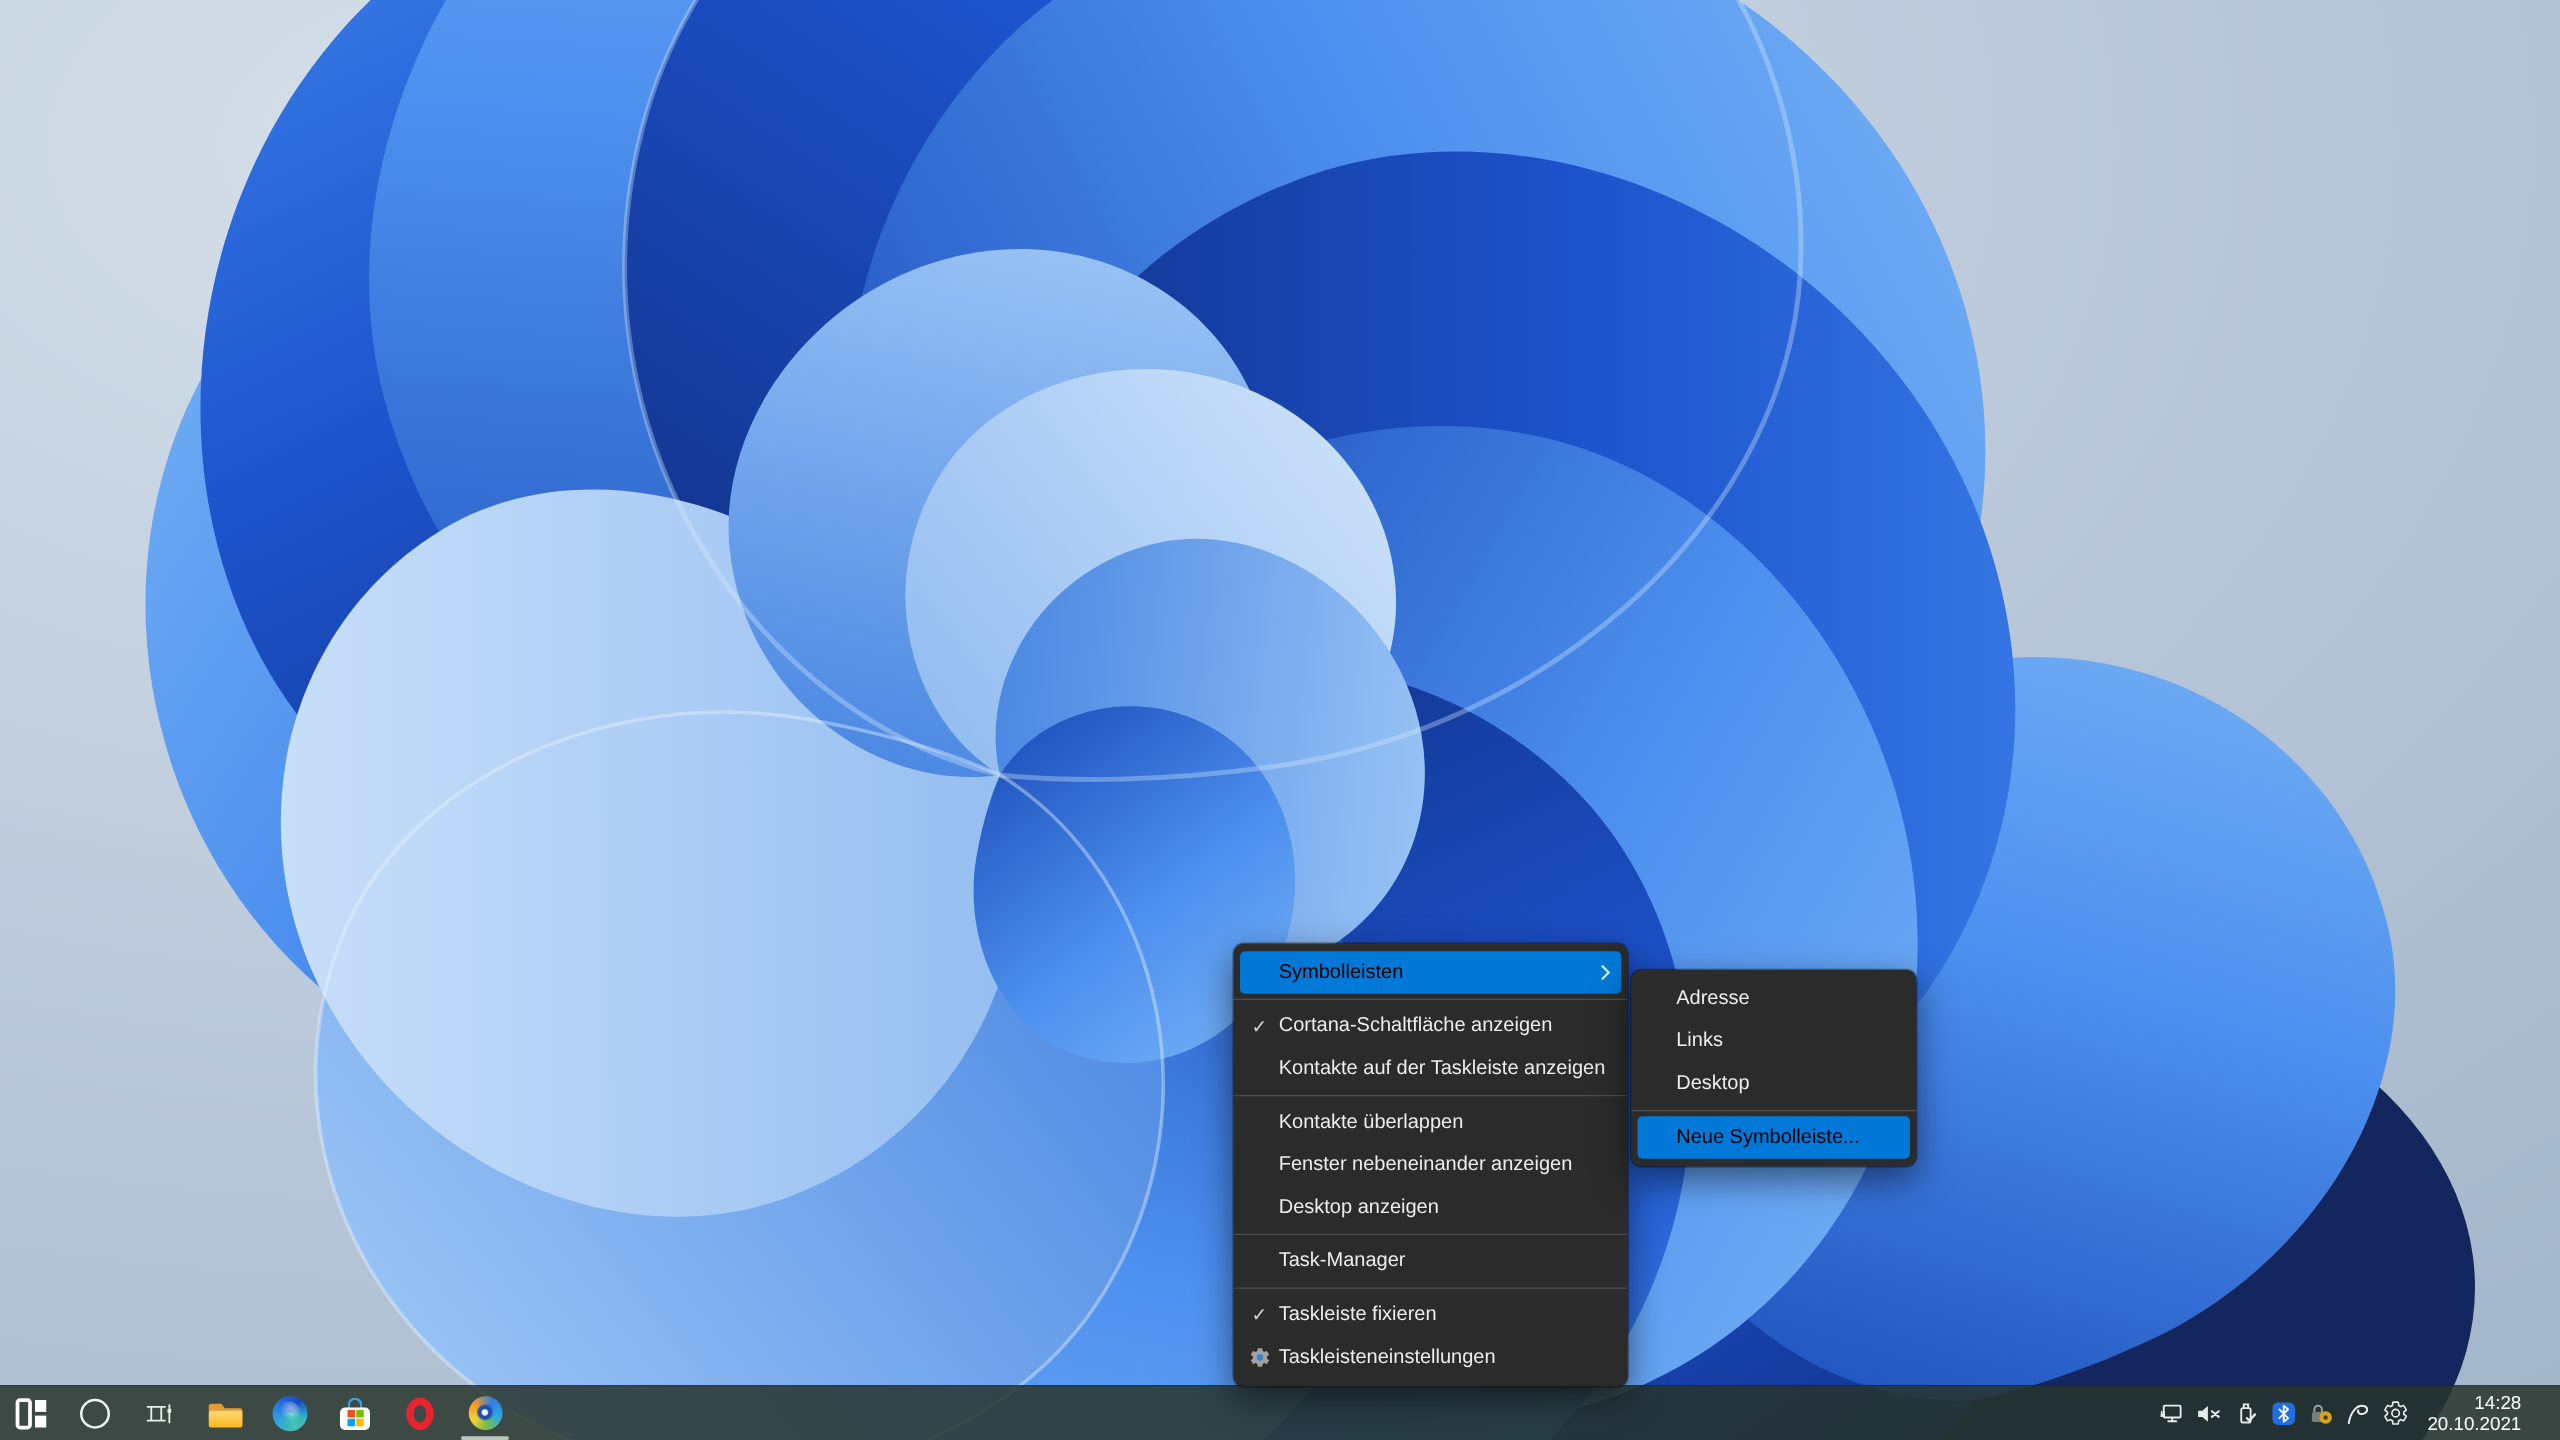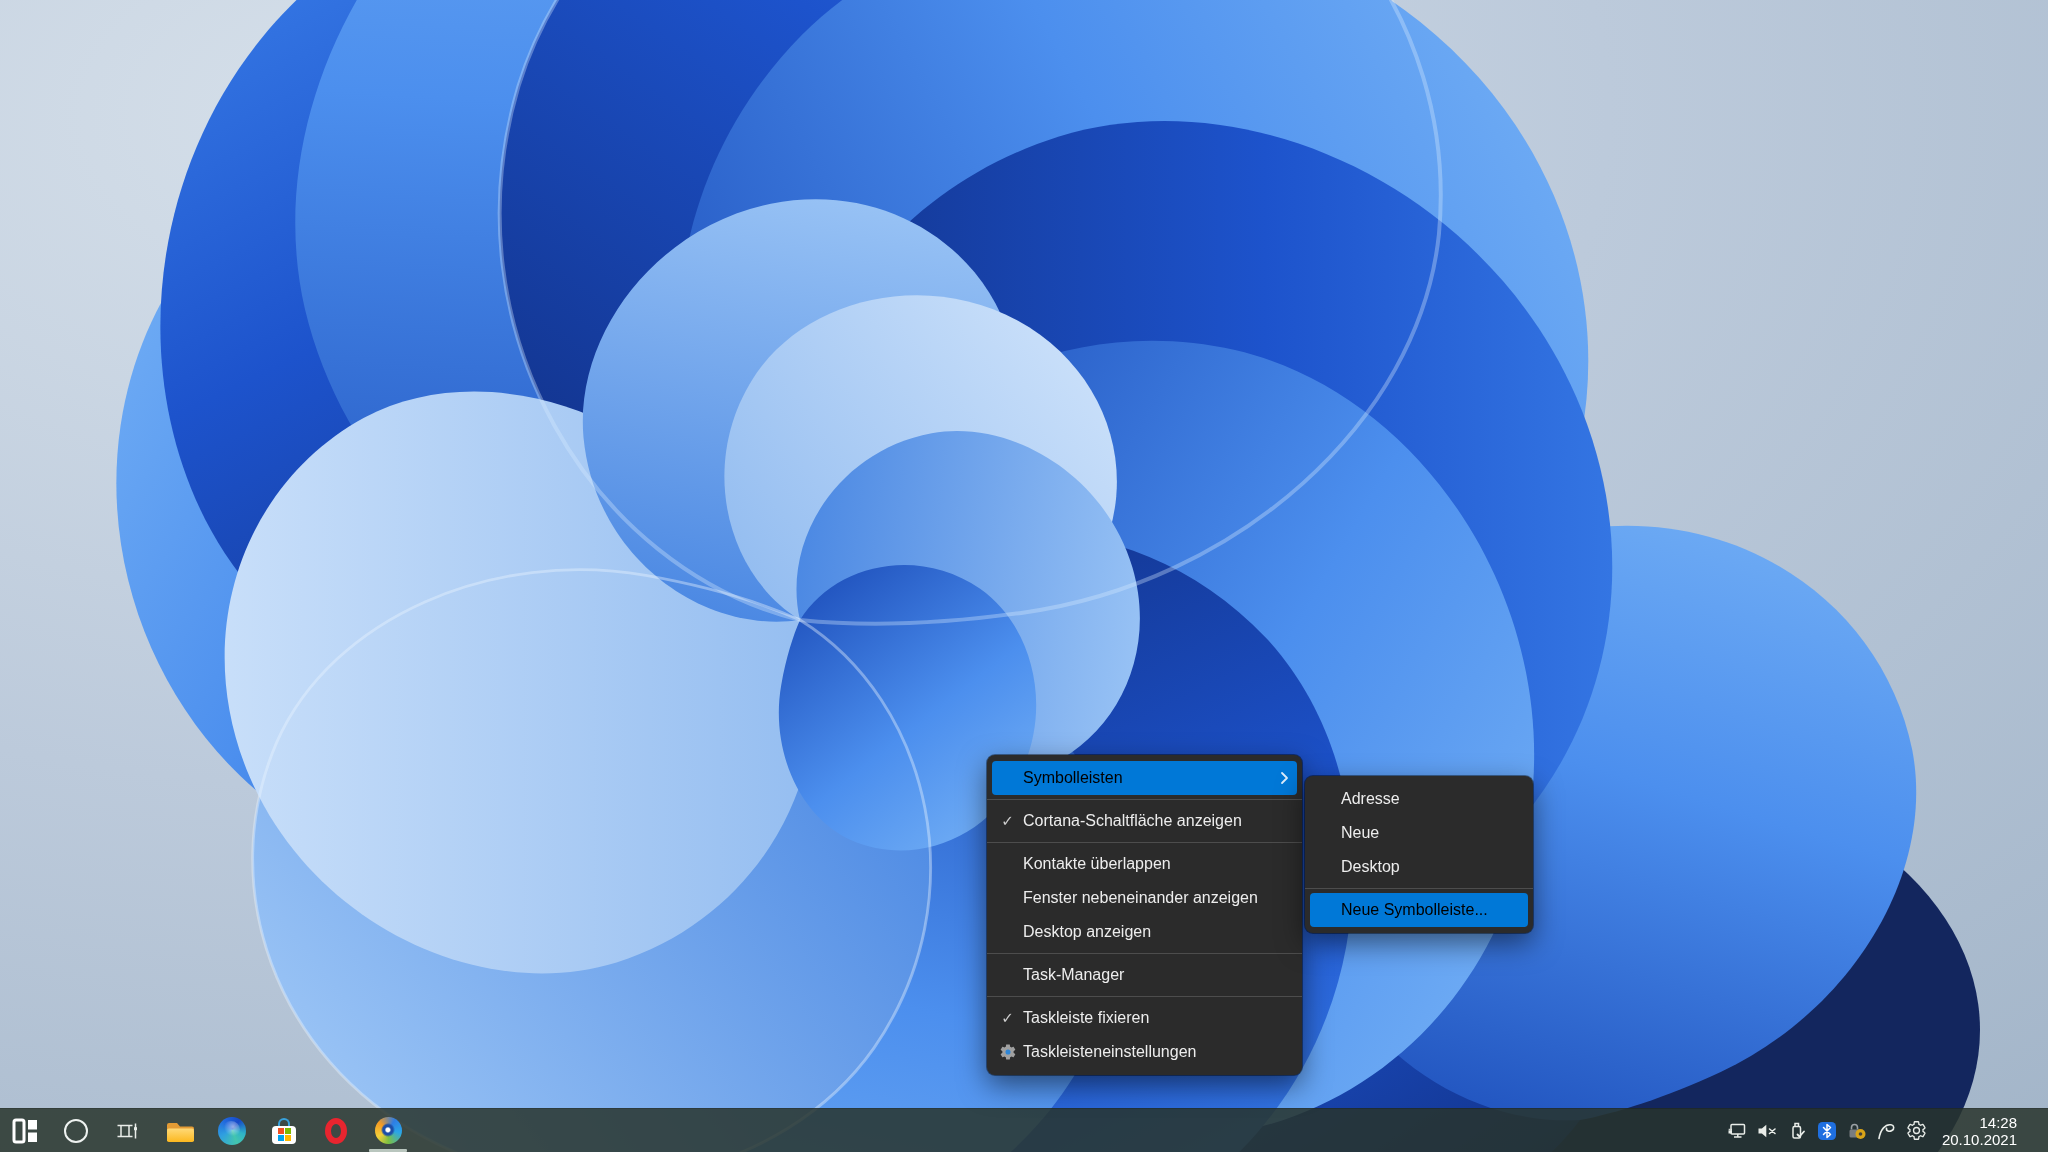--- a/index.html
+++ b/index.html
@@ -154,20 +154,24 @@
       <svg class="chev" width="10" height="14" viewBox="0 0 10 14">
           <path d="M3 2 L8 7 L3 12" stroke="#dcecfb" stroke-width="1.8" fill="none" stroke-linecap="round" stroke-linejoin="round"></path>
         </svg>
     </div>
     <div class="sep"></div>
 
     <div class="menu-item">
       <span class="gutter check">✓</span>
       <span class="label">Cortana-Schaltfläche anzeigen</span>
     </div>
+    <div class="menu-item">
+      <span class="gutter"></span>
+      <span class="label">Kontakte auf der Taskleiste anzeigen</span>
+    </div>
     <div class="sep"></div>
 
     <div class="menu-item">
       <span class="gutter"></span>
       <span class="label">Kontakte überlappen</span>
     </div>
     <div class="menu-item">
       <span class="gutter"></span>
       <span class="label">Fenster nebeneinander anzeigen</span>
     </div>
@@ -200,21 +204,21 @@
     </div>
   </div>
 
   <div class="menu sub">
     <div class="menu-item">
       <span class="gutter"></span>
       <span class="label">Adresse</span>
     </div>
     <div class="menu-item">
       <span class="gutter"></span>
-      <span class="label">Neue</span>
+      <span class="label">Links</span>
     </div>
     <div class="menu-item">
       <span class="gutter"></span>
       <span class="label">Desktop</span>
     </div>
     <div class="sep"></div>
     <div class="menu-item hl">
       <span class="gutter"></span>
       <span class="label">Neue Symbolleiste...</span>
     </div>

